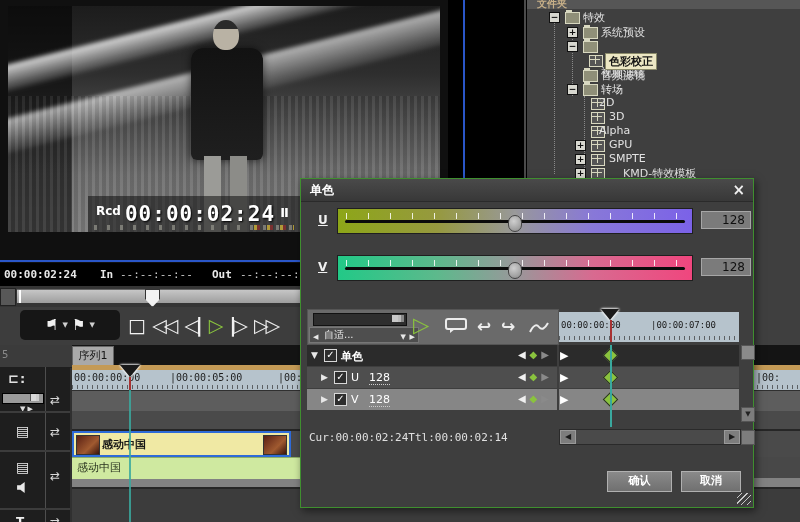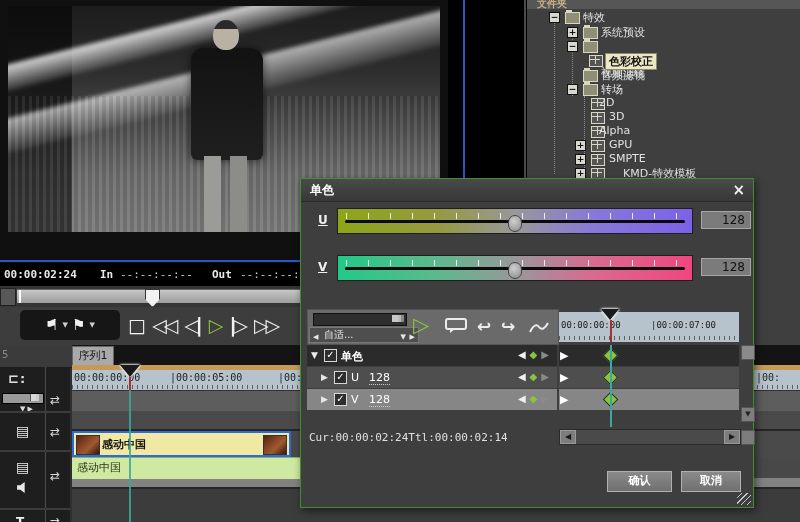--- a/index.html
+++ b/index.html
@@ -170,20 +170,28 @@
   <section class="abs preview">
     <div class="abs video">
       <div class="darkband"></div>
       <div class="streak" style="left:-20px;top:4px;width:480px;height:26px;"></div>
       <div class="streak" style="left:-20px;top:58px;width:480px;height:34px;opacity:.8;"></div>
       <div class="walltex"></div>
       <div class="fig-body"></div>
       <div class="fig-head"></div>
       <div class="fig-leg" style="left:196px;"></div>
       <div class="fig-leg" style="left:222px;background:#8c8c88;"></div>
+      <div class="rcd">
+        <span style="position:absolute;left:8px;top:6px;">
+          <span class="lbl">Rcd</span><span class="time mono">00:00:02:24</span>
+          <span class="pause">II</span>
+        </span>
+        <div class="meter"></div>
+        <div class="meter-hot"></div>
+      </div>
     </div>
     <div class="abs bluline"></div>
     <div class="abs tcrow mono">
       <span class="abs" style="left:4px;top:5px;font-weight:bold;">00:00:02:24</span>
       <b class="abs" style="left:100px;top:5px;text-align:center;">In</b>
       <span class="abs" style="left:120px;top:5px;color:#cfcfcf;">--:--:--:--</span>
       <b class="abs" style="left:212px;top:5px;">Out</b>
       <span class="abs" style="left:240px;top:5px;color:#cfcfcf;">--:--:--:--</span>
       <b class="abs" style="left:330px;top:5px;">Dur</b>
       <span class="abs" style="left:356px;top:5px;color:#cfcfcf;">-</span>

